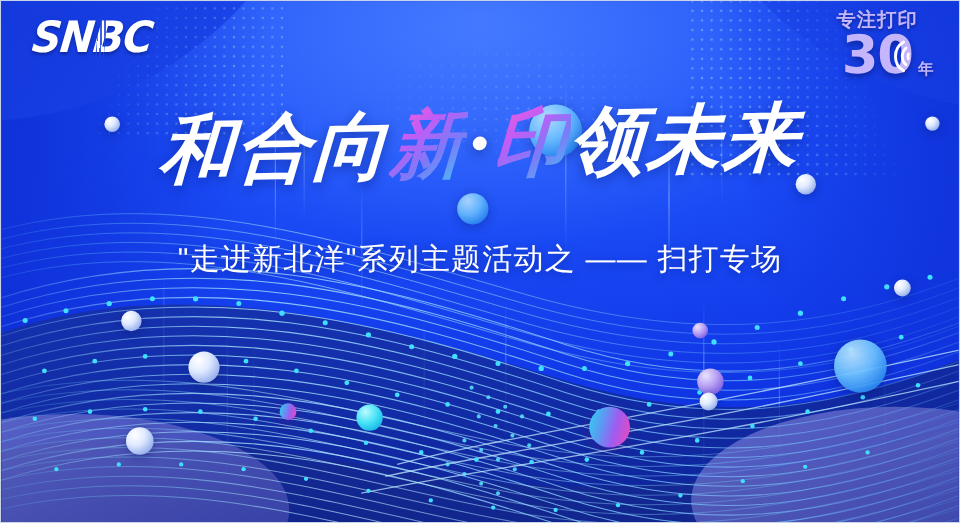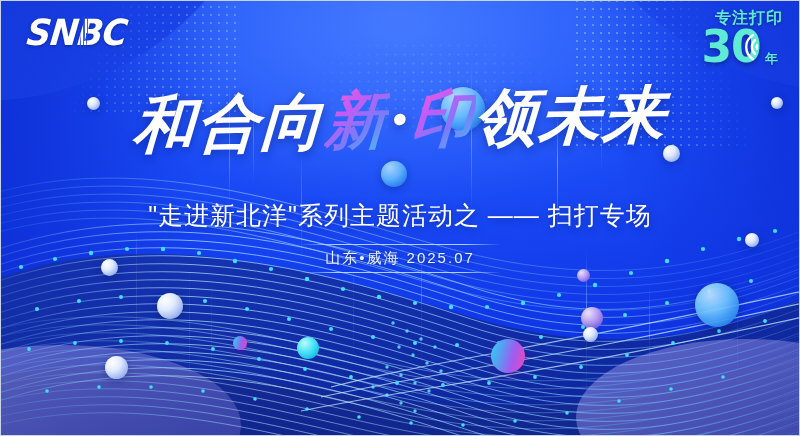--- a/index.html
+++ b/index.html
@@ -122,21 +122,21 @@
     pointer-events:none;
   }
   .logo-cn{
     font-size:22px;font-weight:700;color:#fff;letter-spacing:2px;
     text-shadow:0 1px 3px rgba(0,10,70,.45);
   }
 
   
   #badge{
     position:absolute;right:16px;top:8px;z-index:30;
-    width:104px;text-align:right;color:#5eead4;
+    width:104px;text-align:center;color:#c4b5fd;
   }
   .badge-top{
     font-size:16px;font-weight:700;letter-spacing:1px;line-height:1.1;
     text-shadow:0 1px 3px rgba(0,10,70,.5);
   }
   .badge-num{
     position:relative;
     font-size:44px;font-weight:900;line-height:.92;
     letter-spacing:-1px;
     font-family:"DejaVu Sans","Liberation Sans",sans-serif;
@@ -464,21 +464,14 @@
       <span class="badge-year">年</span>
     </div>
   </div>
 
   <div id="headline-wrap">
     <div id="headline"><span>和合向</span><span class="grad">新</span><span class="dot">·</span><span class="grad">印</span><span>领未来</span></div>
   </div>
 
   <div id="subtitle">"走进新北洋"系列主题活动之 —— 扫打专场</div>
 
-  <div id="meta">
-    <span class="meta-inner">
-      <span class="meta-rule top"></span>
-      <span>山东•威海  2025.07</span>
-      <span class="meta-rule bot"></span>
-    </span>
-  </div>
 
 </div>
 
 </body></html>

